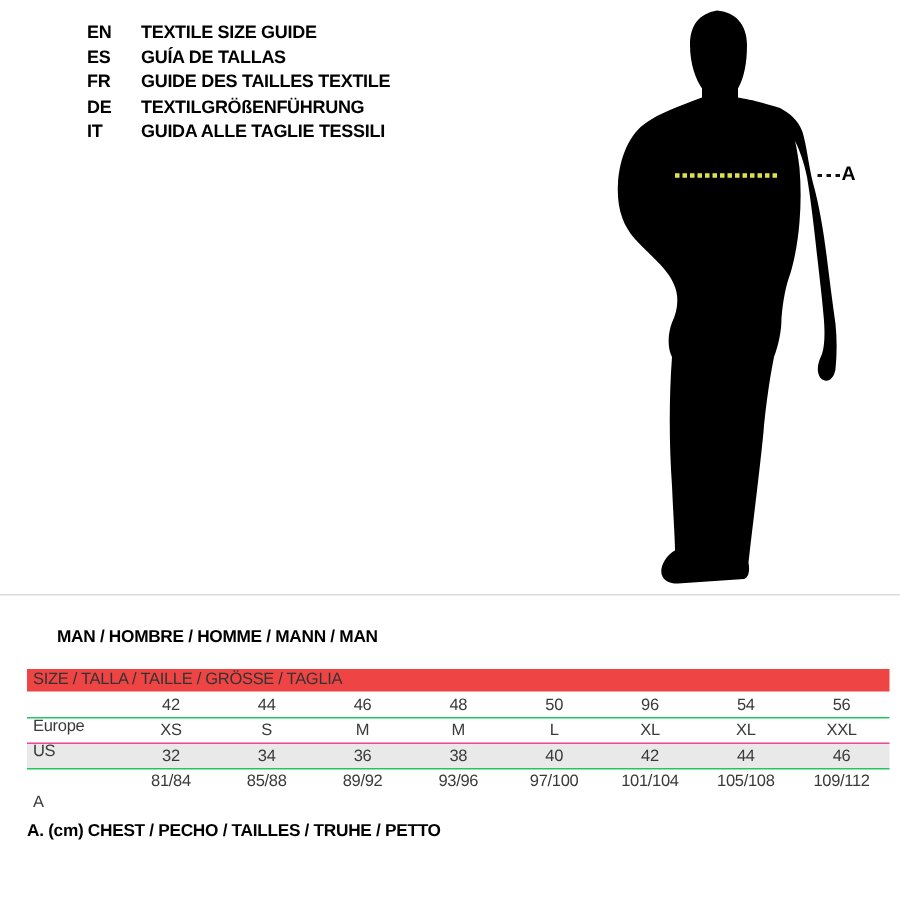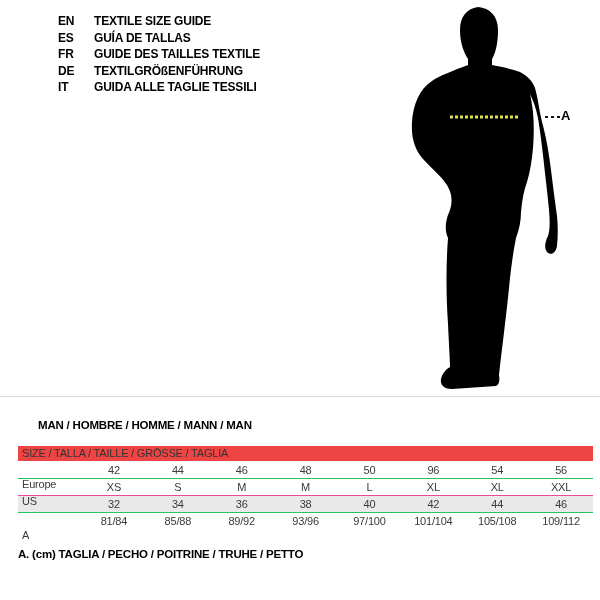--- a/index.html
+++ b/index.html
@@ -154,15 +154,15 @@
       <span class="t-cell">85/88</span>
       <span class="t-cell">89/92</span>
       <span class="t-cell">93/96</span>
       <span class="t-cell">97/100</span>
       <span class="t-cell">101/104</span>
       <span class="t-cell">105/108</span>
       <span class="t-cell">109/112</span>
     </div>
   </div>
 
-  <div class="footnote">A. (cm) TAGLIA / PECHO / POITRINE / TRUHE / PETTO</div>
+  <div class="footnote">A. (cm) CHEST / PECHO / TAILLES / TRUHE / PETTO</div>
 
 </div>
 
 </body></html>

